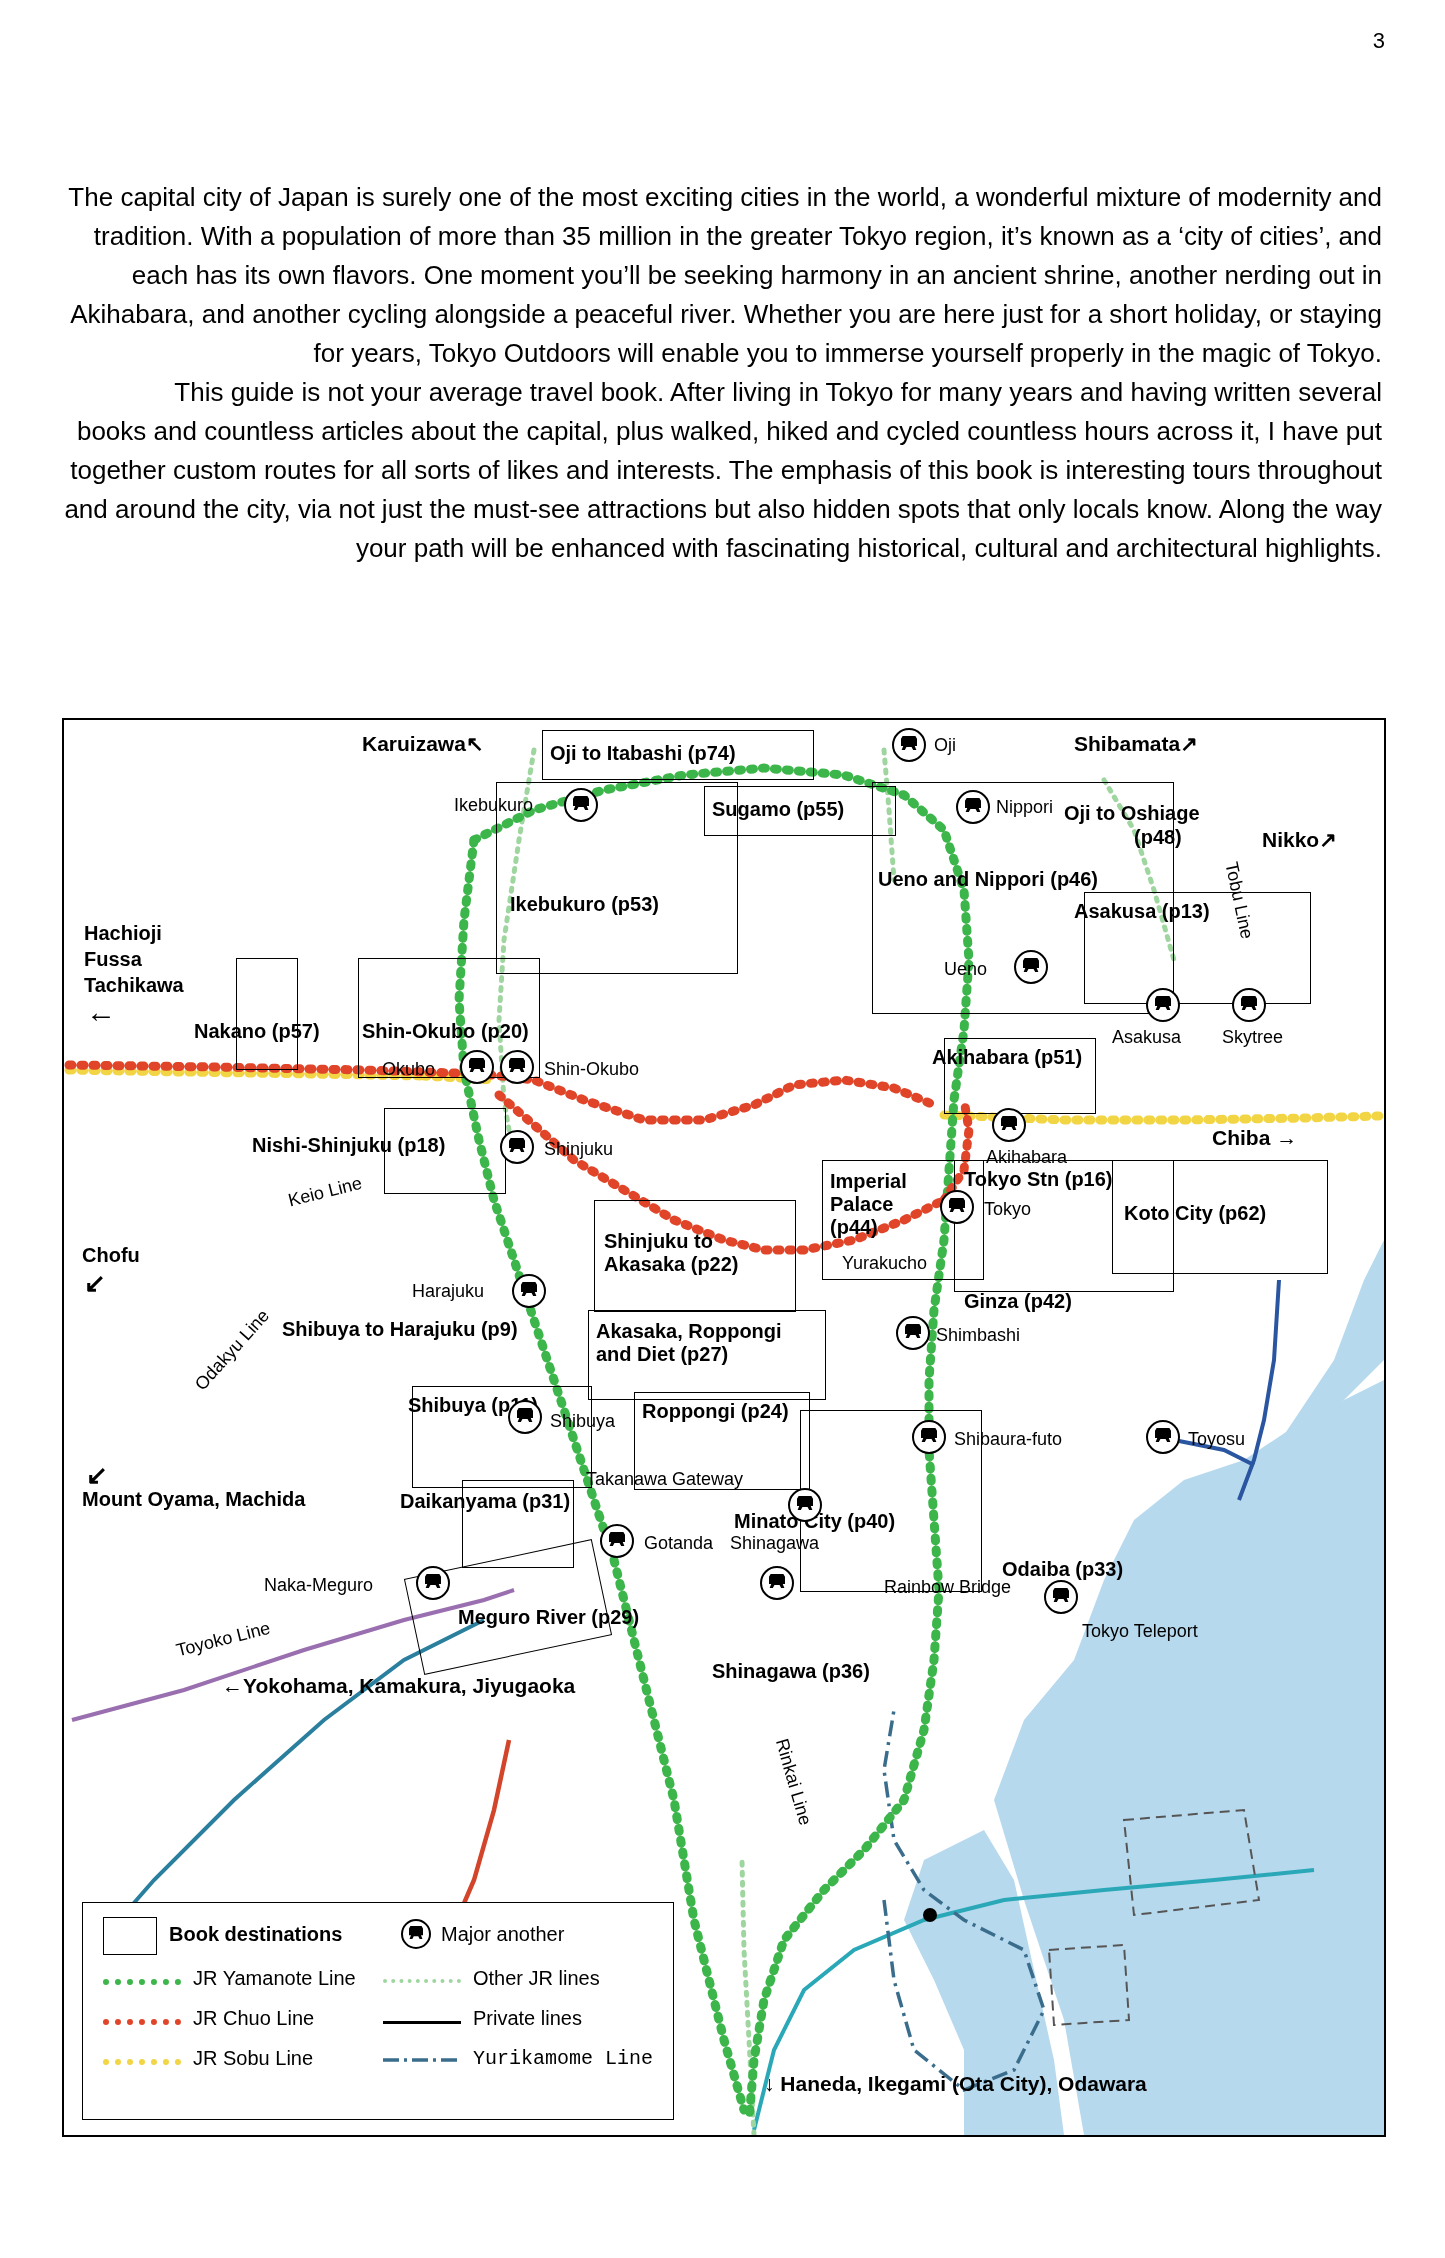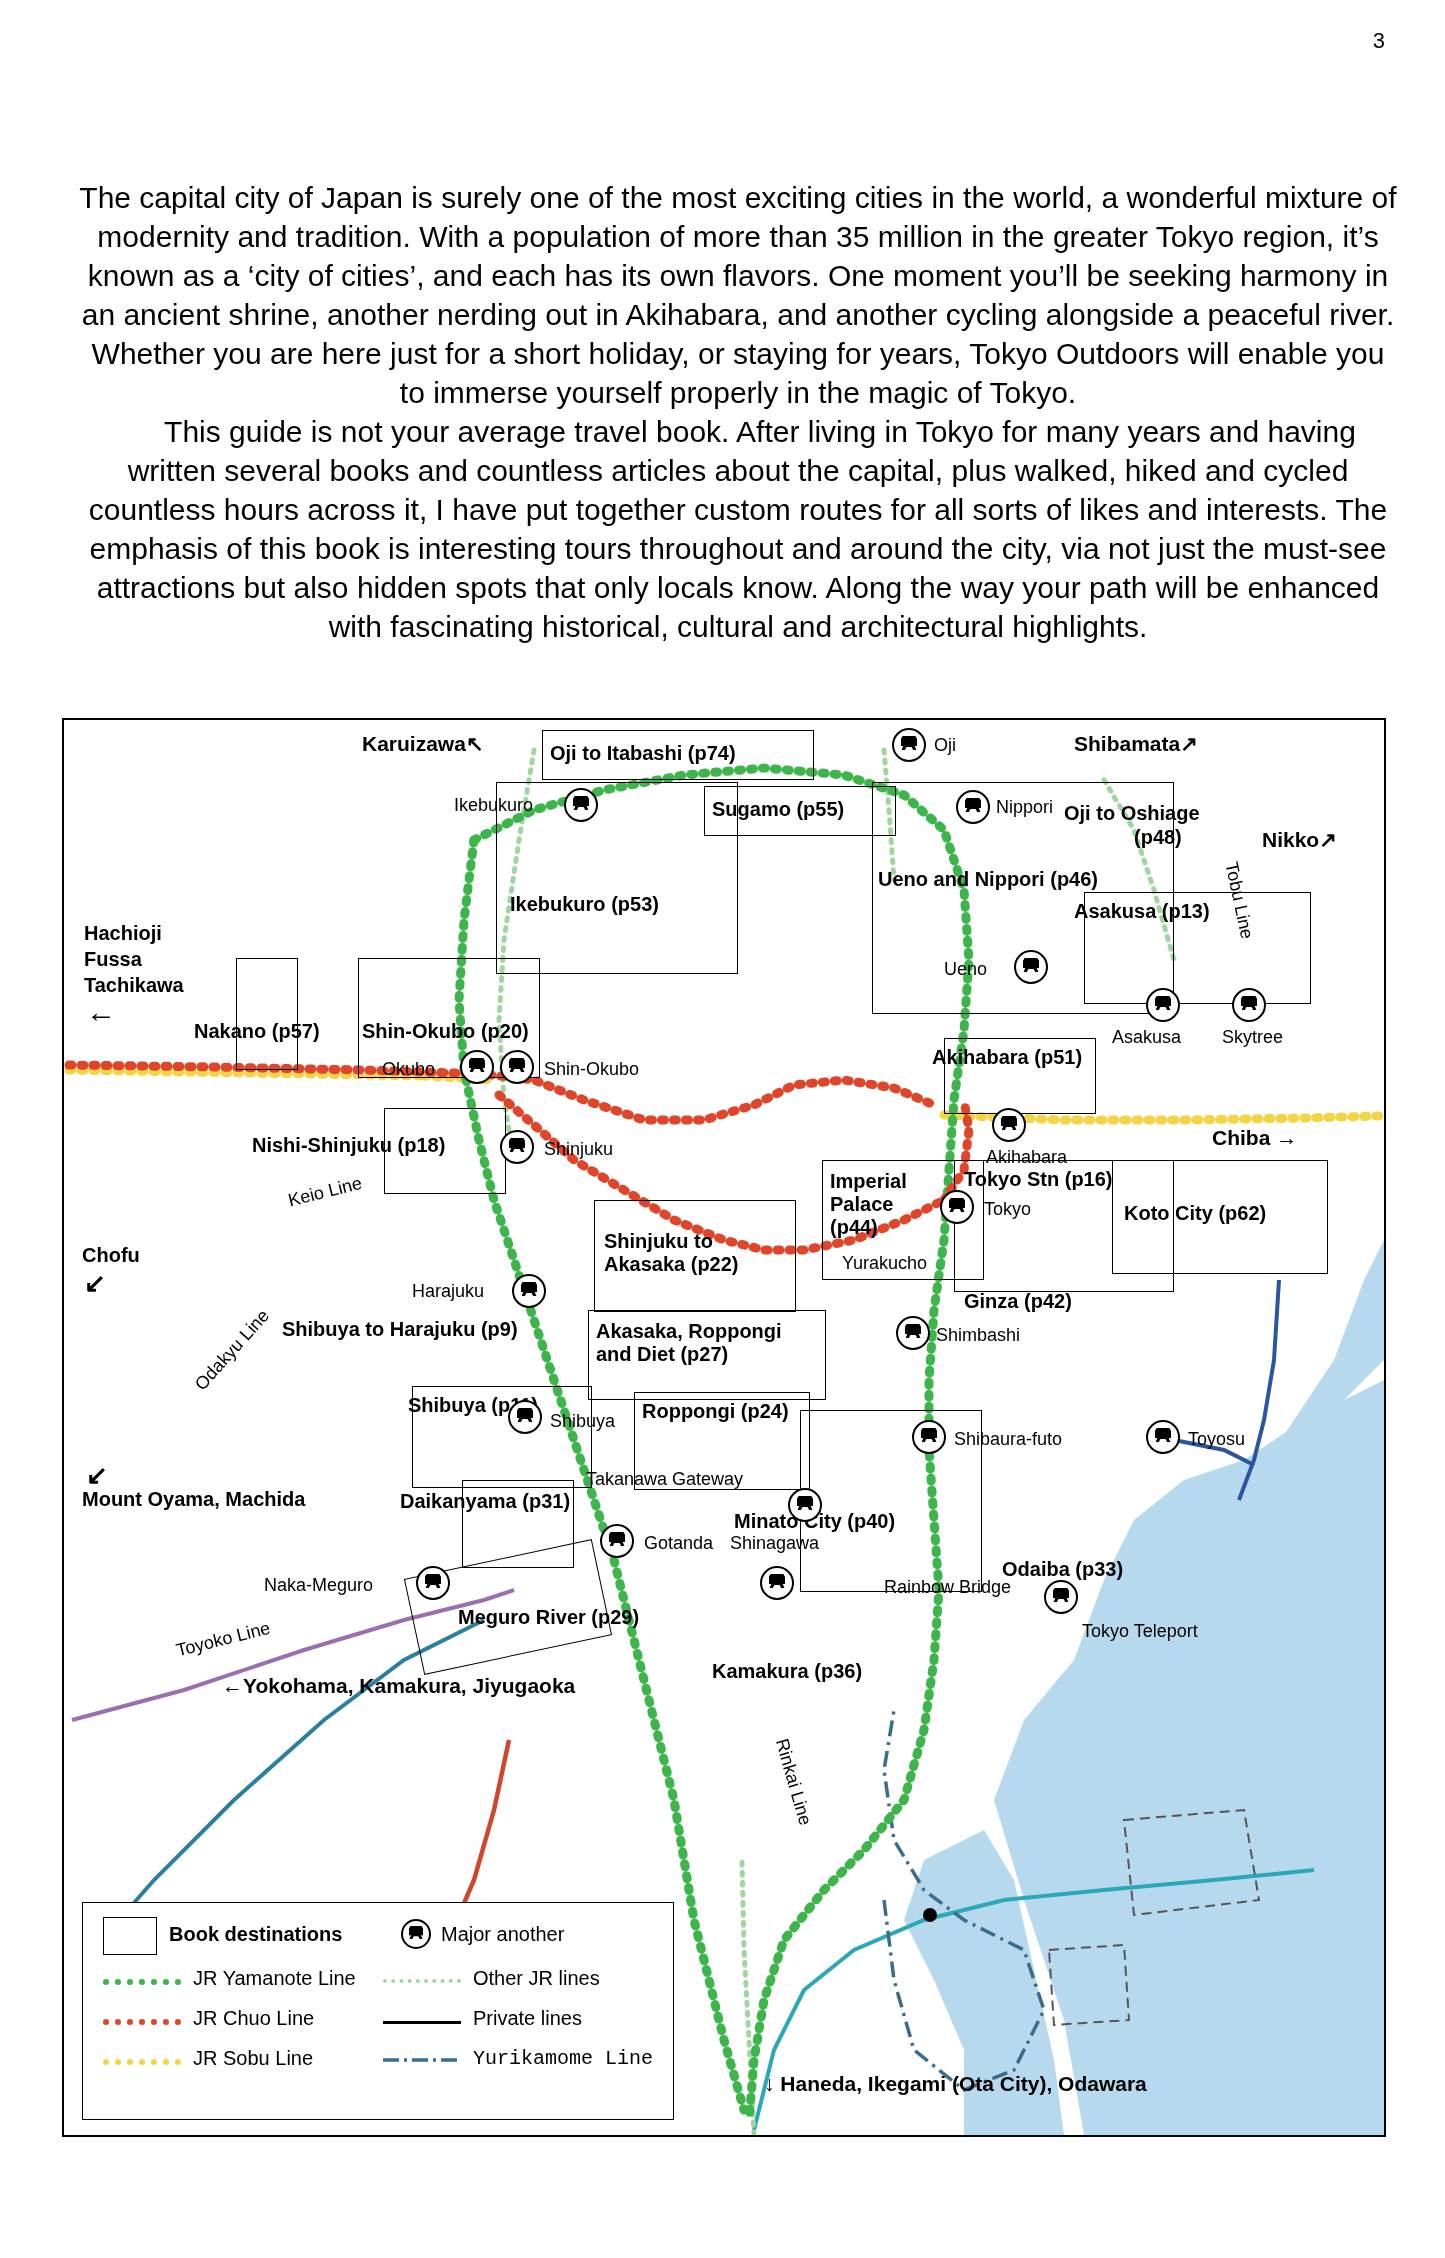--- a/index.html
+++ b/index.html
@@ -1,20 +1,20 @@
 <!DOCTYPE html>
 <html><head>
 <meta charset="utf-8">
 <style>
   html,body{margin:0;padding:0;background:#ffffff;}
   body{width:1445px;height:2258px;font-family:"Liberation Sans",sans-serif;color:#000;position:relative;overflow:hidden;}
   .page{position:absolute;left:0;top:0;width:1445px;height:2258px;}
   .page-number{position:absolute;right:60px;top:28px;font-size:22px;color:#000;}
   h1.title{position:absolute;left:62px;top:52px;margin:0;font-size:66px;font-weight:700;letter-spacing:-1px;line-height:1;}
-  .body-text{position:absolute;left:78px;top:178px;width:1320px;font-size:30px;line-height:39px;text-align:center;}
+  .body-text{position:absolute;left:62px;top:178px;width:1320px;font-size:26px;line-height:39px;text-align:right;}
   .body-text p{margin:0;}
   .body-text p.indent{text-indent:44px;}
 
   
   .map{position:absolute;left:62px;top:718px;width:1320px;height:1415px;border:2px solid #000;background:#fff;overflow:hidden;}
   .map-inner{position:absolute;left:0;top:0;width:1320px;height:1415px;}
   svg.map-svg{position:absolute;left:0;top:0;width:1320px;height:1415px;}
 
   .lbl{position:absolute;font-weight:700;font-size:20px;line-height:23px;color:#000;}
   .lbl.small{font-weight:400;font-size:18px;}
@@ -164,21 +164,21 @@
       <div class="lbl" style="left:670px;top:790px;">Minato City (p40)</div>
 
       <div class="box" style="left:398px;top:760px;width:110px;height:86px;"></div>
       <div class="lbl" style="left:336px;top:770px;">Daikanyama (p31)</div>
 
       <div class="lbl" style="left:938px;top:838px;">Odaiba (p33)</div>
 
       <div class="box" style="left:348px;top:838px;width:190px;height:96px;transform:rotate(-12deg);"></div>
       <div class="lbl" style="left:394px;top:886px;">Meguro River (p29)</div>
 
-      <div class="lbl" style="left:648px;top:940px;">Kamakura (p36)</div>
+      <div class="lbl" style="left:648px;top:940px;">Shinagawa (p36)</div>
 
       <div class="sta" style="left:828px;top:8px;"></div>
       <div class="lbl small" style="left:870px;top:14px;">Oji</div>
 
       <div class="sta" style="left:892px;top:70px;"></div>
       <div class="lbl small" style="left:932px;top:76px;">Nippori</div>
 
       <div class="sta" style="left:500px;top:68px;"></div>
       <div class="lbl small" style="left:390px;top:74px;">Ikebukuro</div>
 

